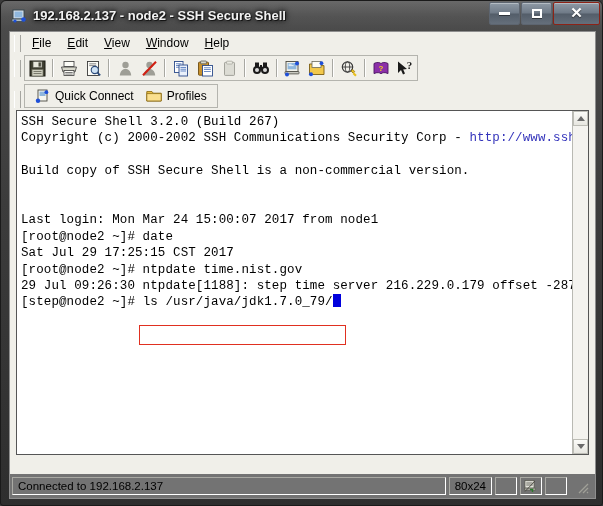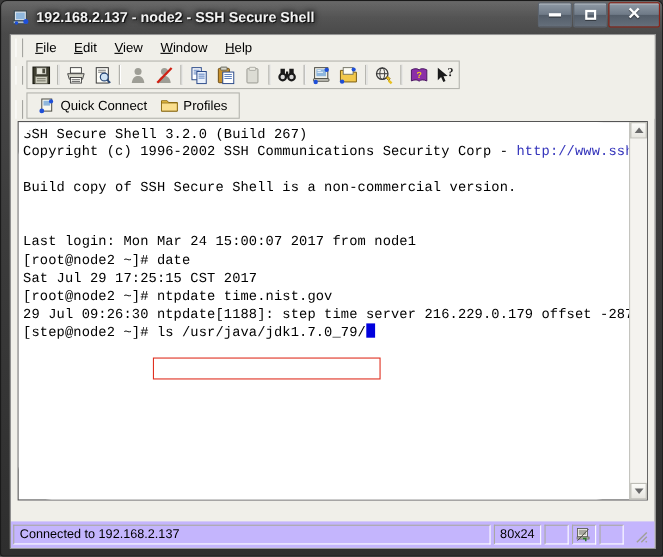--- a/index.html
+++ b/index.html
@@ -199,21 +199,20 @@
     box-sizing: border-box;
     display: flex;
   }
   .term {
     flex: 1;
     position: relative;
     background: #ffffff;
     overflow: hidden;
     padding: 3px 0 0 4px;
     box-sizing: border-box;
-    border-radius: 30px;
   }
   .tline {
     font-family: "Liberation Mono", "DejaVu Sans Mono", monospace;
     font-size: 12.5px;
     line-height: 16.4px;
     color: #000000;
     white-space: pre;
     letter-spacing: 0.1px;
   }
   .tline.blank { color: transparent; }
@@ -274,21 +273,21 @@
     left: 0; top: 15px; bottom: 15px;
     width: 15px;
     background: #f4f3ef;
   }
 
   
   .statusbar {
     position: absolute;
     left: 0; bottom: 0;
     width: 585px; height: 24px;
-    background: #c4b5fd;
+    background: #737373;
     display: flex;
     align-items: center;
     padding: 0 2px;
     box-sizing: border-box;
   }
   .sb-pane {
     height: 18px;
     border: 1px solid #a9a9a3;
     border-right-color: #ffffff;
     border-bottom-color: #ffffff;
@@ -540,21 +539,21 @@
           </span>
           <span>Profiles</span>
         </div>
       </div>
     </div>
 
     <div class="term-wrap">
       <div class="term" id="terminal">
         <div class="annot" style="left: 121.625px; top: 213.781px; width: 207.031px; height: 20.4062px; border-color: rgb(224, 48, 32);"></div>
       <div class="tline">SSH Secure Shell 3.2.0 (Build 267)</div>
-          <div class="tline"><span>Copyright (c) 1996-2002 SSH Communications Security Corp - </span><span class="url">http://www.ssh.com/</span></div>
+          <div class="tline"><span>Copyright (c) 2000-2002 SSH Communications Security Corp - </span><span class="url">http://www.ssh.com/</span></div>
           <div class="tline blank"> </div>
           <div class="tline">Build copy of SSH Secure Shell is a non-commercial version.</div>
           <div class="tline blank"> </div>
           <div class="tline blank"> </div>
           <div class="tline">Last login: Mon Mar 24 15:00:07 2017 from node1</div>
           <div class="tline">[root@node2 ~]# date</div>
           <div class="tline">Sat Jul 29 17:25:15 CST 2017</div>
           <div class="tline">[root@node2 ~]# ntpdate time.nist.gov</div>
           <div class="tline">29 Jul 09:26:30 ntpdate[1188]: step time server 216.229.0.179 offset -28795.8220</div>
           <div class="tline"><span>[step@node2 ~]# </span><span>ls /usr/java/jdk1.7.0_79/</span><span class="cursor"></span></div>

